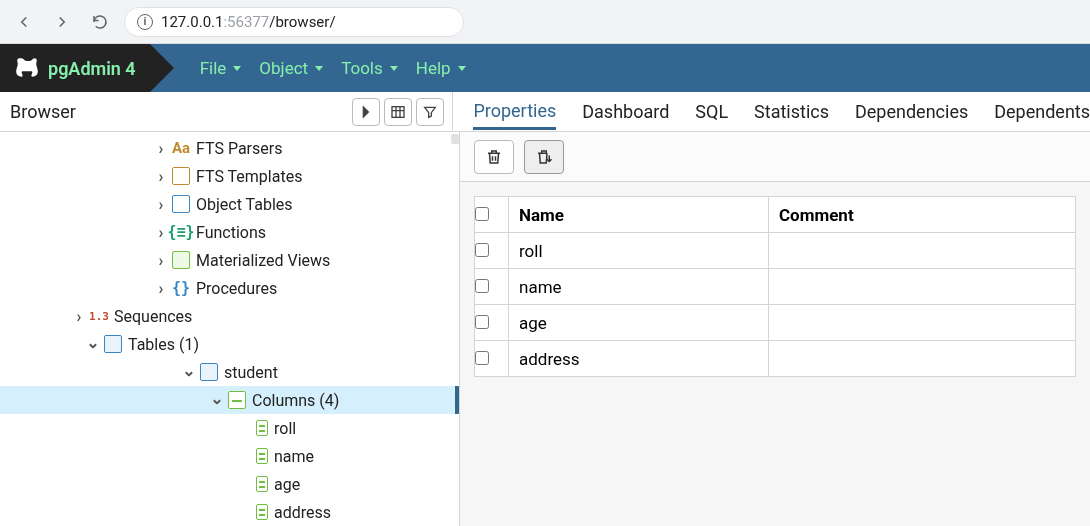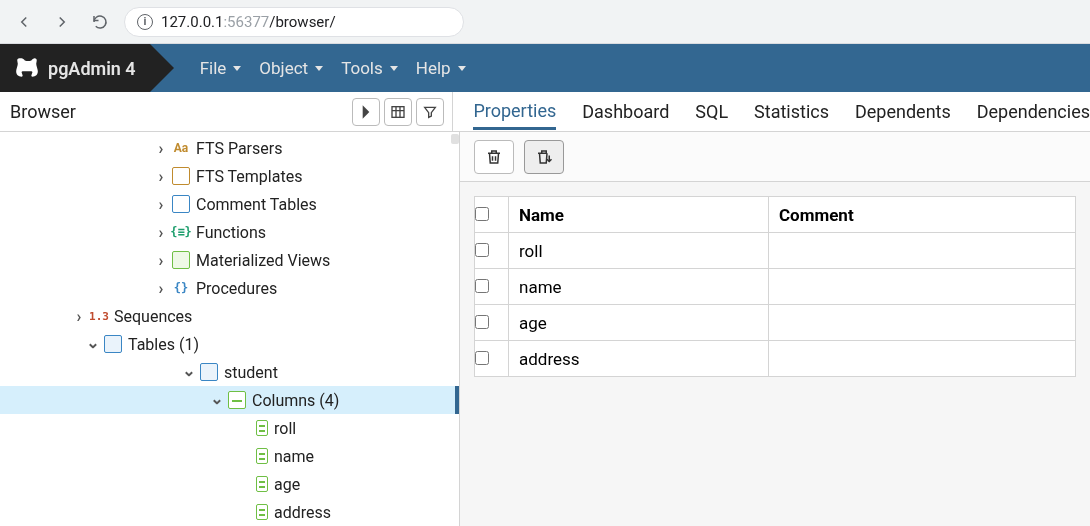--- a/index.html
+++ b/index.html
@@ -8,21 +8,21 @@
   
   .chrome-bar { height: 44px; background: #f1f3f4; display: flex; align-items: center; padding: 0 10px; gap: 10px; border-bottom: 1px solid #dadce0; }
   .chrome-btn { width: 28px; height: 28px; border-radius: 50%; display:flex; align-items:center; justify-content:center; color:#5f6368; }
   .chrome-btn svg { width:18px; height:18px; }
   .addr-bar { flex:0 0 auto; width: 340px; height:30px; background:#fff; border-radius:15px; display:flex; align-items:center; padding:0 12px; color:#202124; font-size:15px; gap:8px; border:1px solid #dfe1e5;}
   .addr-bar .info-icon { width:16px; height:16px; border:1.5px solid #5f6368; border-radius:50%; display:flex; align-items:center; justify-content:center; font-size:11px; color:#5f6368; font-weight:bold;}
   .addr-host { color:#202124; }
   .addr-port { color:#9aa0a6; }
 
   
-  .pga-top { height: 48px; background:#336791; display:flex; align-items:center; color:#e5e5e5; }
+  .pga-top { height: 48px; background:#336791; display:flex; align-items:center; color:#86efac; }
   .pga-brand { height:48px; background:#222; display:flex; align-items:center; gap:8px; padding:0 14px 0 14px; position:relative; }
   .pga-brand::after { content:""; position:absolute; right:-24px; top:0; width:0; height:0; border-top:24px solid transparent; border-bottom:24px solid transparent; border-left:24px solid #222; }
   .pga-brand span.title { font-weight:600; font-size:18px; }
   .pga-menus { display:flex; gap:18px; margin-left:50px; font-size:17px; }
   .pga-menu { display:flex; align-items:center; gap:4px; cursor:pointer; }
   .caret-down::after{ content:""; display:inline-block; border-left:4px solid transparent; border-right:4px solid transparent; border-top:5px solid currentColor; margin-left:3px; }
 
   
   .panel-row { height:40px; display:flex; align-items:stretch; border-bottom:1px solid #d4d4d4; }
   .panel-left { width:465px; display:flex; align-items:center; justify-content:space-between; padding:0 8px 0 10px; border-right:1px solid #d4d4d4;gap:16px;}
@@ -36,21 +36,21 @@
 
   
   .main { display:flex; height: calc(526px - 44px - 48px - 40px); }
   .sidebar { width:460px; border-right:1px solid #d4d4d4; padding-top:2px; font-size:16px; color:#222; overflow:hidden; position:relative;}
   .scroll-stub { position:absolute; right:0; top:2px; width:8px; height:10px; background:#e0e0e0; border-radius:2px;}
   .tree-row { display:flex; align-items:center; height:28px; white-space:nowrap; }
   .tree-row.selected { background:#d6effc; border-right:4px solid #326690; }
   .caret { width:14px; display:inline-flex; justify-content:center; color:#555; }
   .caret.right::before{content:"›"; font-weight:bold;}
   .caret.down::before{content:"⌄"; font-weight:bold; position:relative; top:-2px;}
-  .ticon { width:18px; height:18px; display:inline-flex; align-items:center; justify-content:center; margin:0 6px 0 4px; font-size:12px; font-weight:bold; border-radius:2px; }
+  .ticon { width:18px; height:18px; display:inline-flex; align-items:center; justify-content:center; margin:0 6px 0 4px; font-size:15px; font-weight:bold; border-radius:2px; }
   .ticon.aa { color:#c08b2e; }
   .ticon.tpl { border:1.5px solid #c08b2e; color:#c08b2e; }
   .ticon.ft { border:1.5px solid #3a86c4; color:#3a86c4; }
   .ticon.fn { color:#1e9e6d; font-family:monospace; }
   .ticon.mv { border:1.5px solid #6fbf44; background:linear-gradient(#eef9e6,#eef9e6); }
   .ticon.proc { color:#3a86c4; font-family:monospace; }
   .ticon.seq { color:#c04b2e; font-family:monospace; font-size:11px;}
   .ticon.tbl { border:1.5px solid #3a86c4; border-radius:2px; background:linear-gradient(#eaf3fb,#eaf3fb); }
   .ticon.col { border:1.5px solid #6fbf44; border-radius:2px; background:#fff; position:relative;}
   .ticon.col::after{content:""; position:absolute; left:3px; right:3px; top:50%; height:1.5px; background:#6fbf44;}
@@ -142,43 +142,43 @@
             <path d="M4 5h16l-6 8v5l-4 2v-7L4 5z"></path>
           </svg>
         </div>
     </div>
   </div>
   <div class="panel-right">
     <div class="tab active">Properties</div>
     <div class="tab">Dashboard</div>
     <div class="tab">SQL</div>
     <div class="tab">Statistics</div>
+    <div class="tab">Dependencies</div>
     <div class="tab">Dependents</div>
-    <div class="tab">Dependencies</div>
   </div>
 </div>
 
 <div class="main">
   <div class="sidebar">
     <div class="scroll-stub"></div>
 
     <div class="tree-row" style="padding-left:154px">
         <span class="caret right"></span>
         <span class="ticon aa">Aa</span>
         <span>FTS Parsers</span>
       </div>
     <div class="tree-row" style="padding-left:154px">
         <span class="caret right"></span>
         <span class="ticon tpl"></span>
         <span>FTS Templates</span>
       </div>
     <div class="tree-row" style="padding-left:154px">
         <span class="caret right"></span>
         <span class="ticon ft"></span>
-        <span>Comment Tables</span>
+        <span>Object Tables</span>
       </div>
     <div class="tree-row" style="padding-left:154px">
         <span class="caret right"></span>
         <span class="ticon fn">{≡}</span>
         <span>Functions</span>
       </div>
     <div class="tree-row" style="padding-left:154px">
         <span class="caret right"></span>
         <span class="ticon mv"></span>
         <span>Materialized Views</span>

